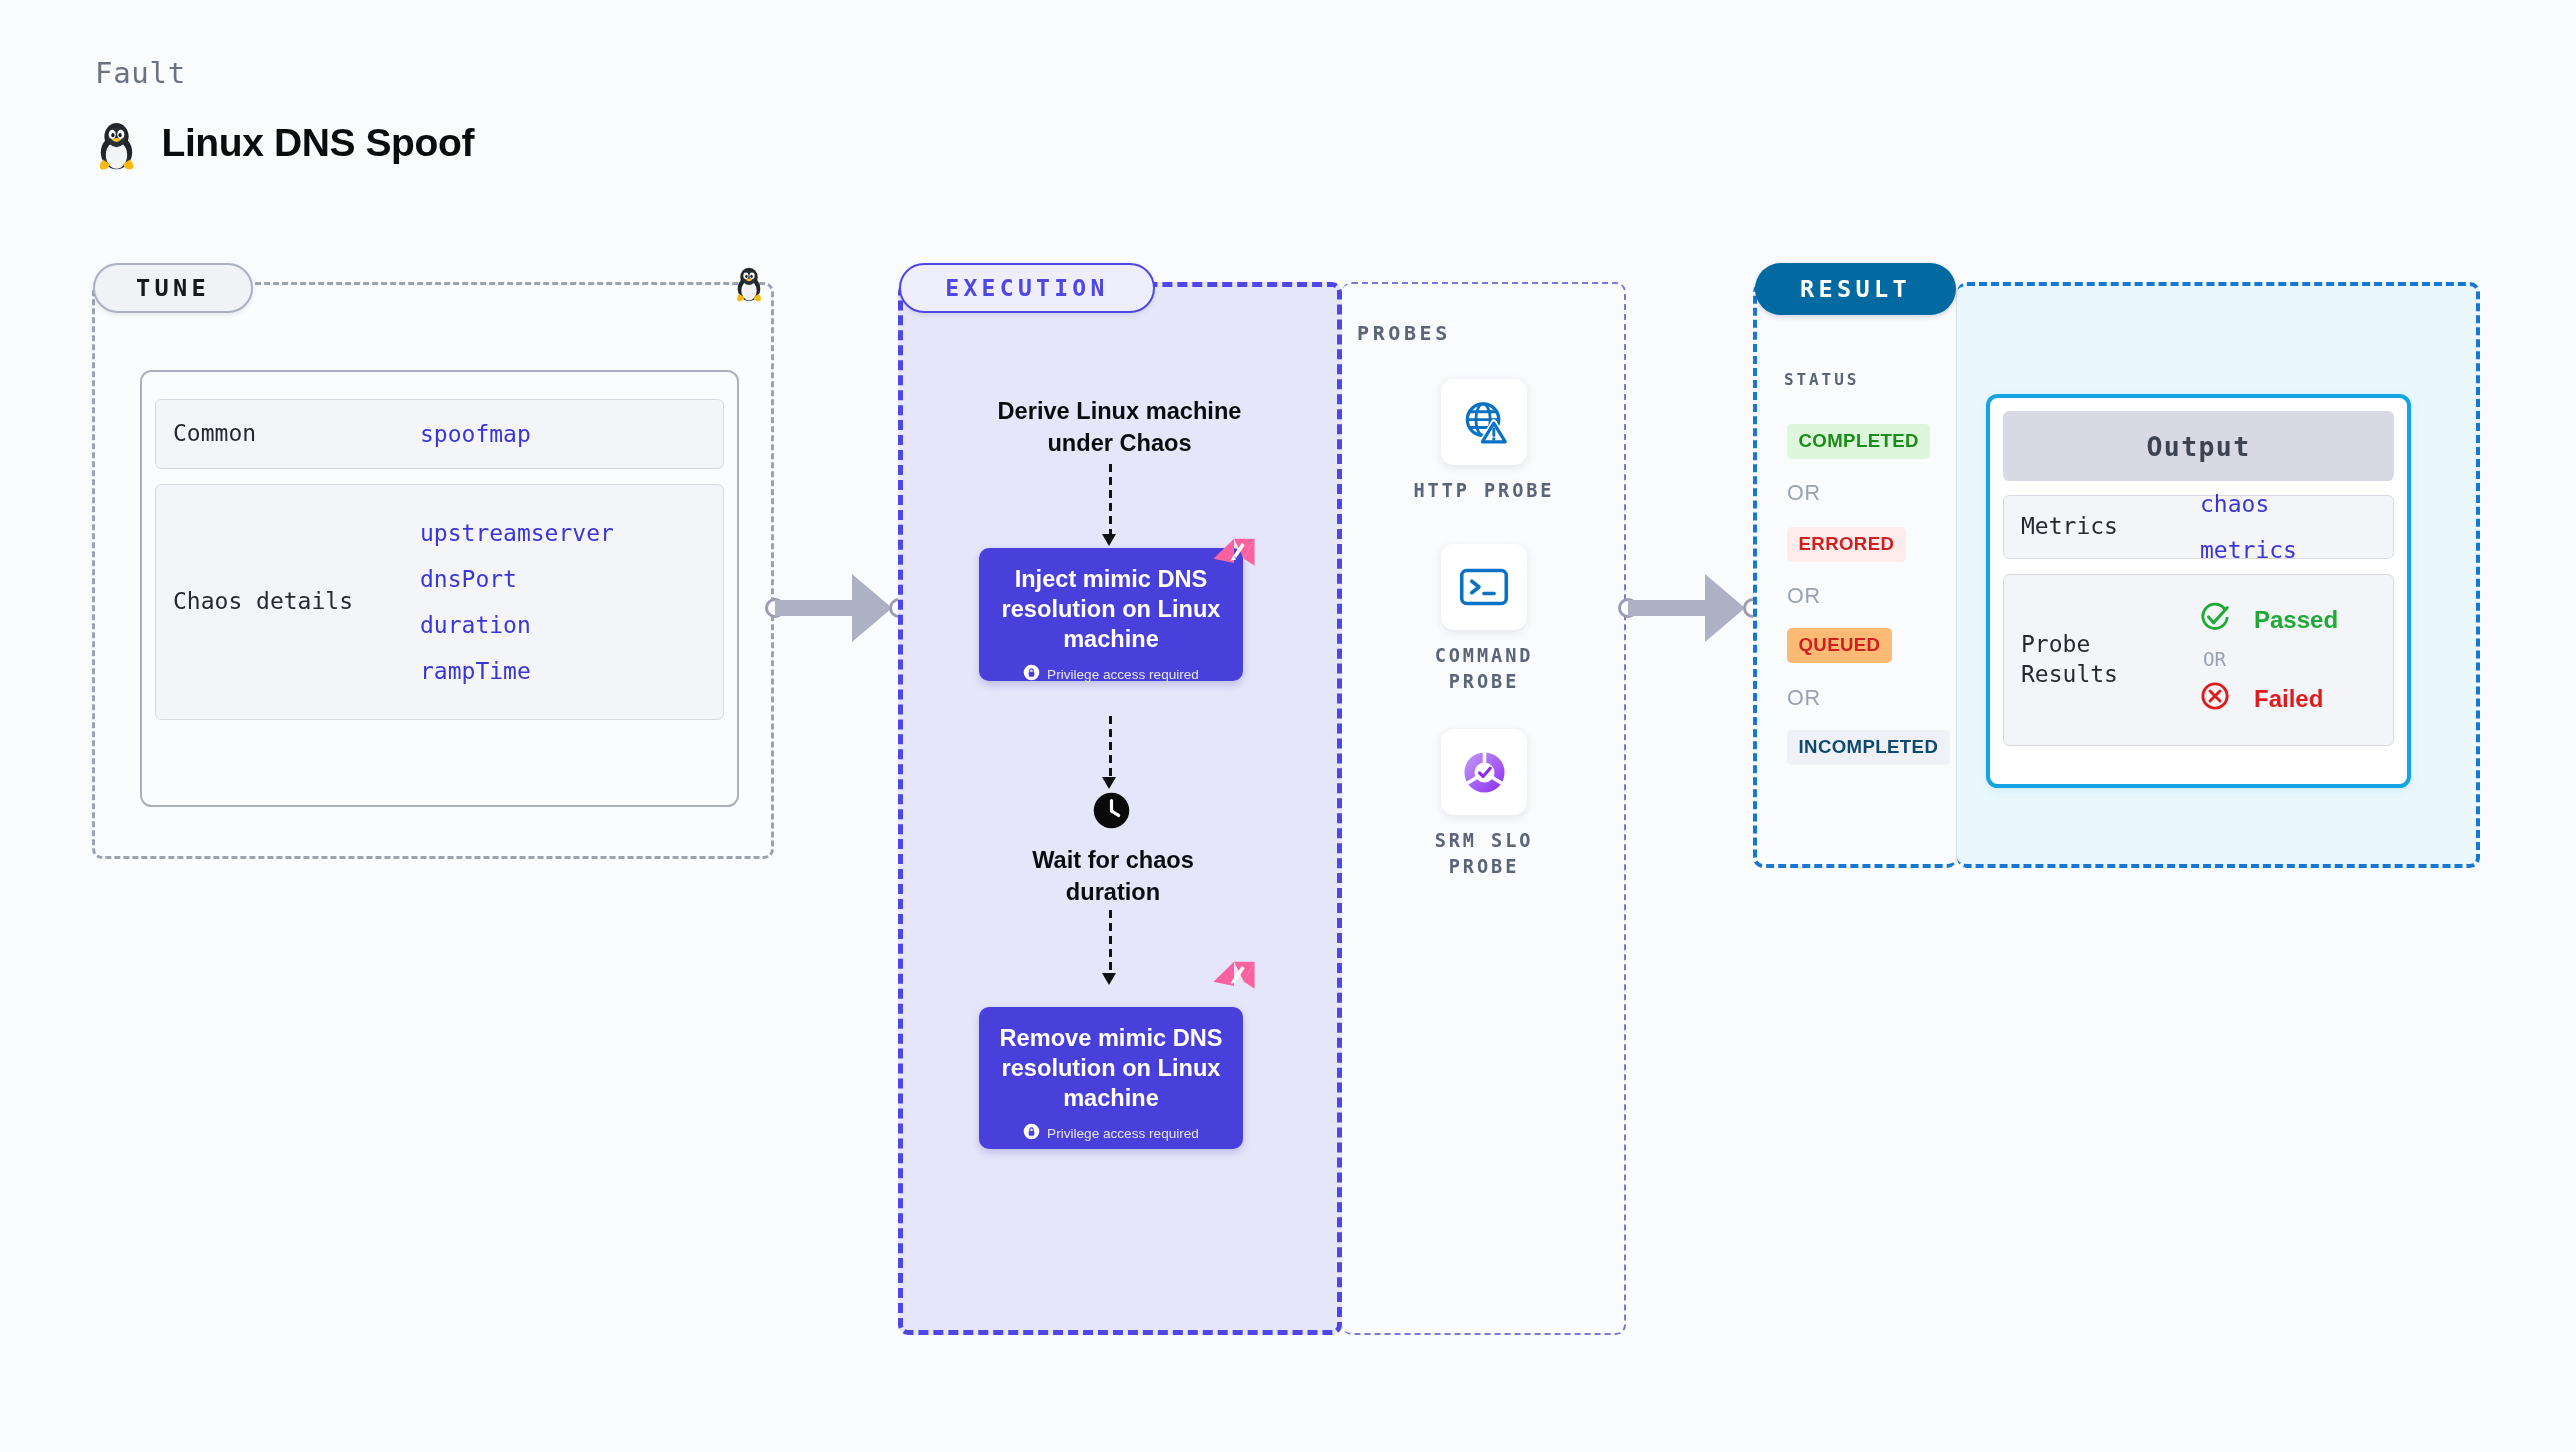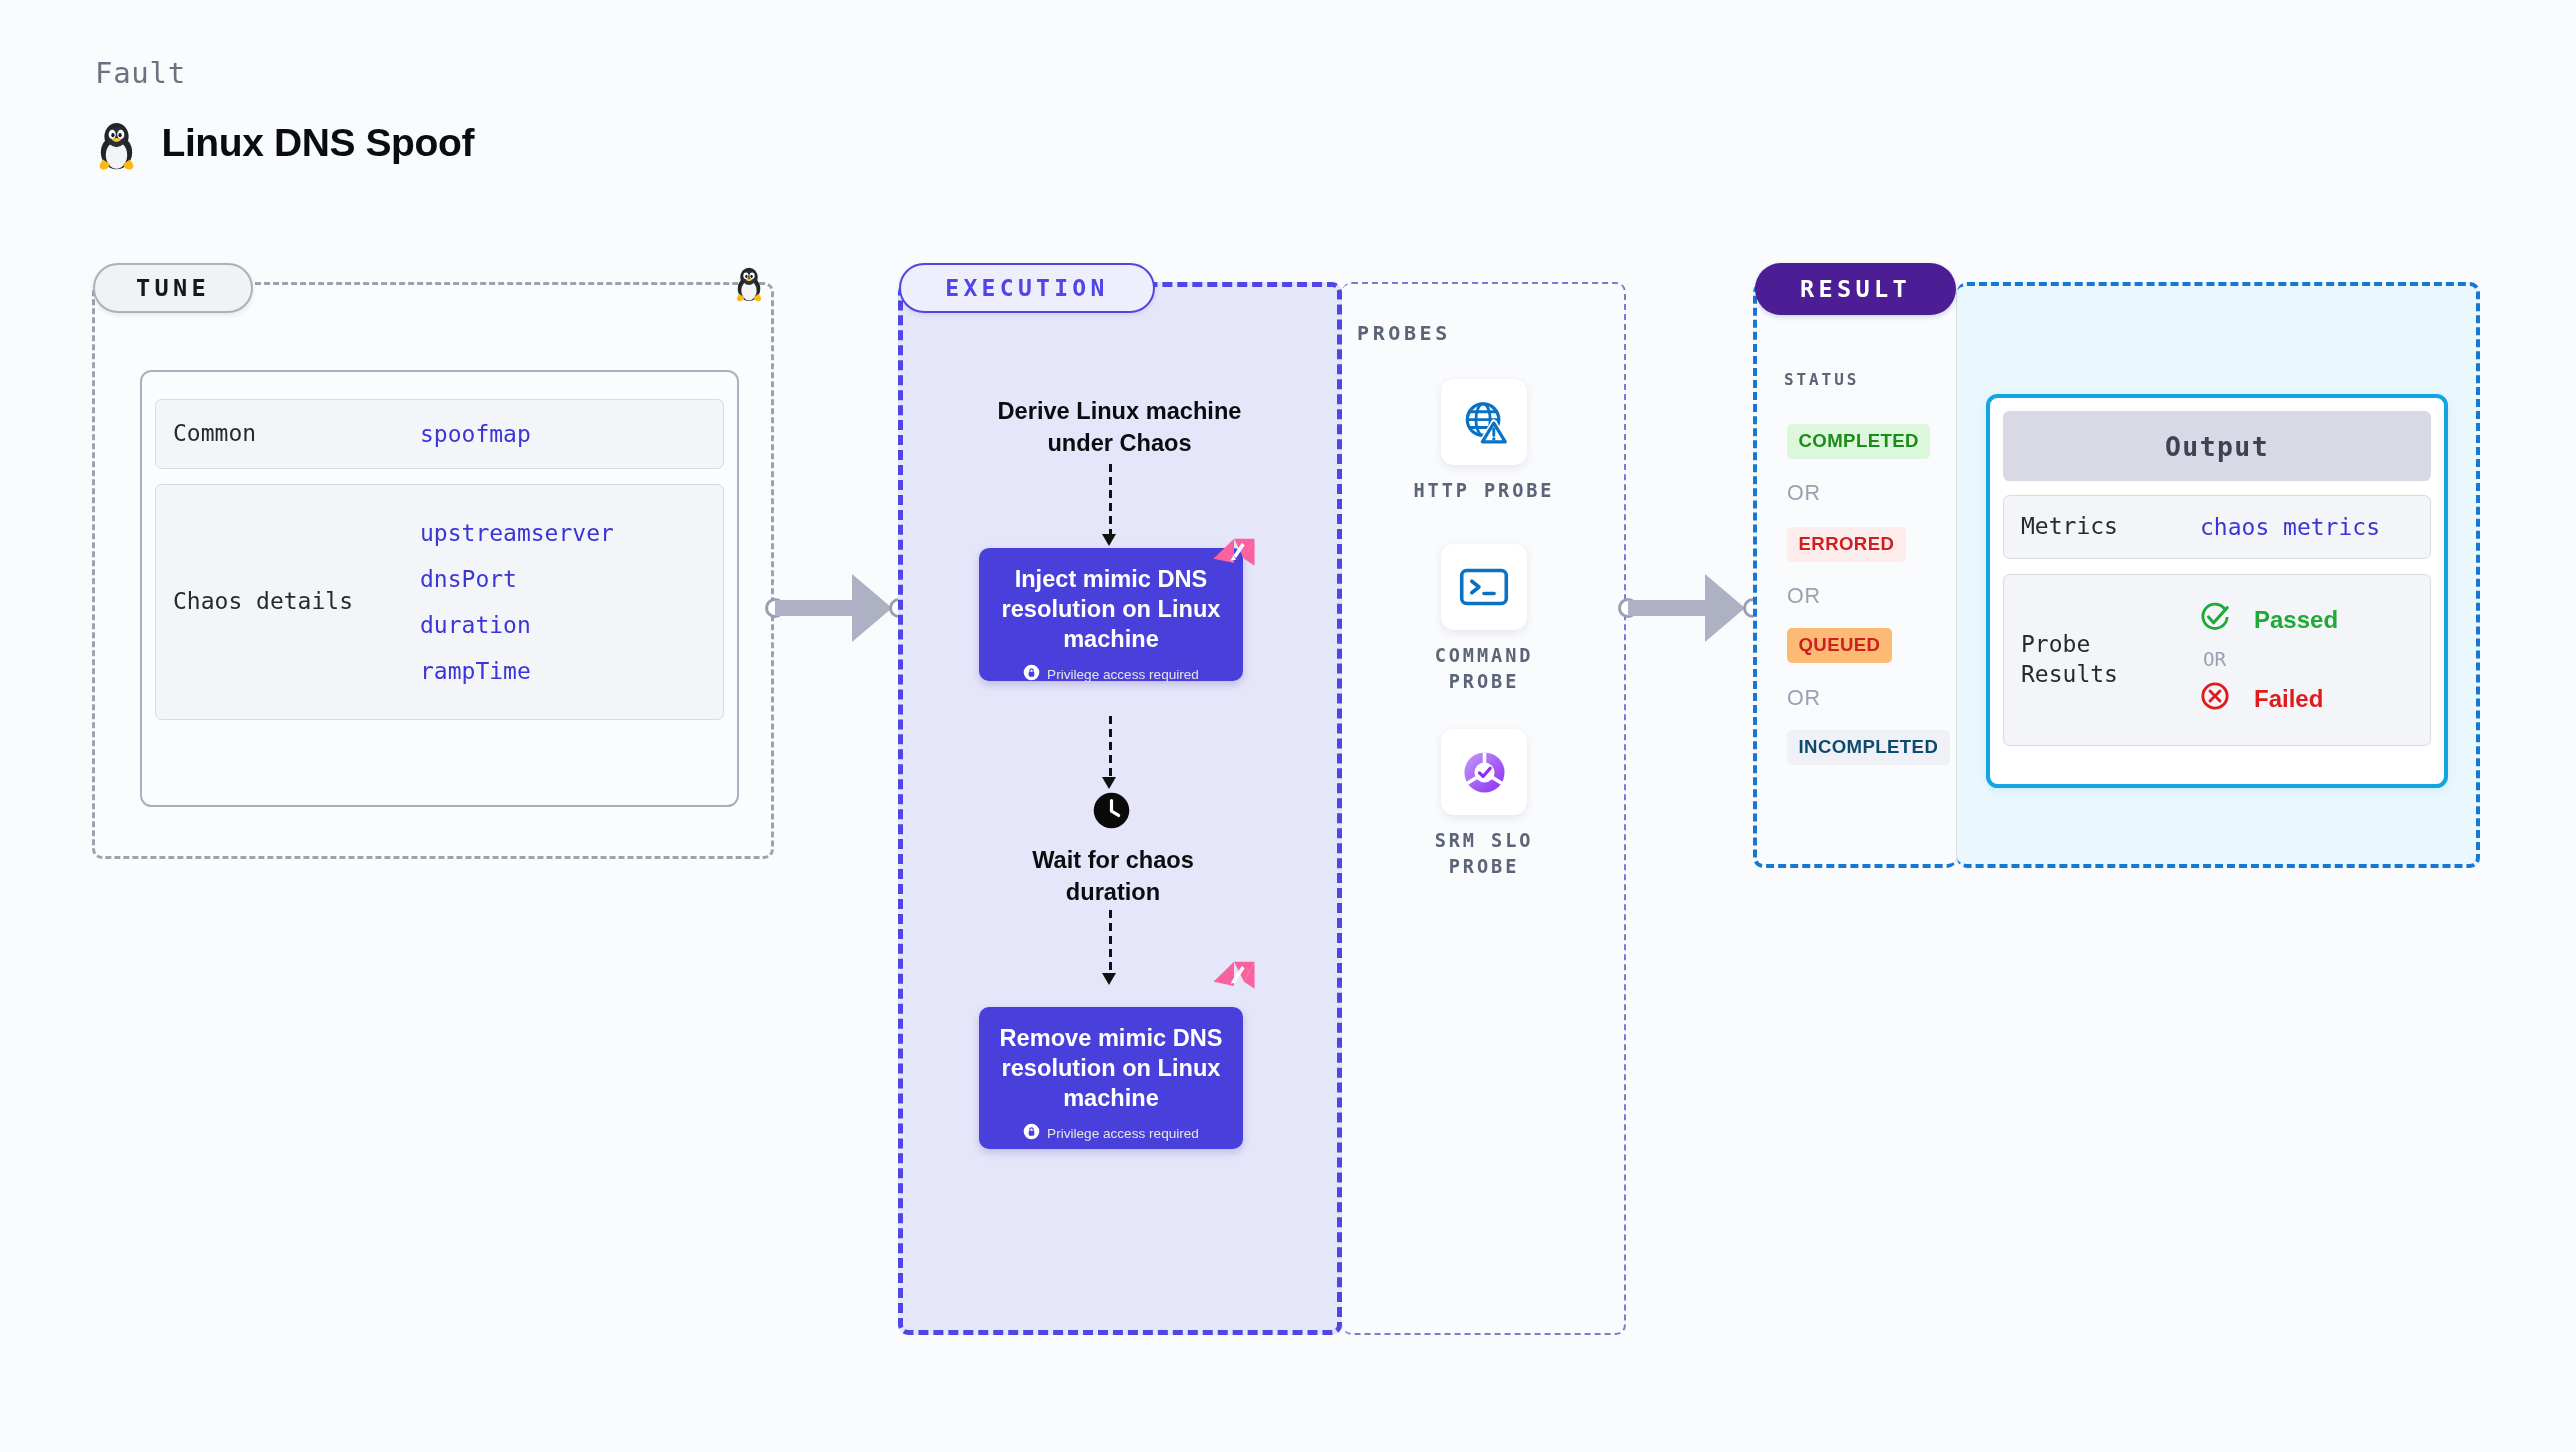--- a/index.html
+++ b/index.html
@@ -92,21 +92,21 @@
   #execution-pill {
     left: 899px; top: 263px; width: 256px; height: 50px;
     background: #eeeefc;
     border: 2.9px solid #4f46e5;
     color: #4f46e5;
     font-size: 23px;
     box-shadow: 0 2.1px 5px rgba(30,35,60,0.10);
   }
   #result-pill {
     left: 1755px; top: 263px; width: 201px; height: 52px;
-    background: #4c1d95;
+    background: #0369a1;
     border: none;
     color: #ffffff;
     font-size: 23.6px;
     box-shadow: 0 2.1px 5.7px rgba(20,60,110,0.20);
   }
   #probes-label {
     left: 1357px; top: 321px;
     font-family: "DejaVu Sans Mono", monospace;
     font-weight: bold;
     font-size: 20px;
@@ -279,21 +279,21 @@
   #badge-completed { left: 1787px; top: 424px; background: #ddf7dc; color: #1a8c18; }
   #or-1 { left: 1787px; top: 481px; }
   #badge-errored { left: 1787px; top: 527px; background: #fdecec; color: #d01f1f; }
   #or-2 { left: 1787px; top: 584px; }
   #badge-queued { left: 1787px; top: 628px; background: #fdba74; color: #cf2020; }
   #or-3 { left: 1787px; top: 686px; }
   #badge-incompleted { left: 1787px; top: 730px; background: #f0f1f6; color: #0c4a6e; }
 
   
   #output-card {
-    left: 1986px; top: 394px; width: 462px; height: 394px;
+    left: 1986px; top: 394px; width: 425px; height: 394px;
     background: #ffffff;
     border: 4.3px solid #14a3e3;
     border-radius: 11.5px;
     box-sizing: border-box;
     padding: 13px;
     box-shadow: 0 2.9px 10px rgba(20,120,180,0.10);
   }
   #output-metrics-box { height: 64px; }
   #output-probe-box { height: 172px; }
   .result-line {

